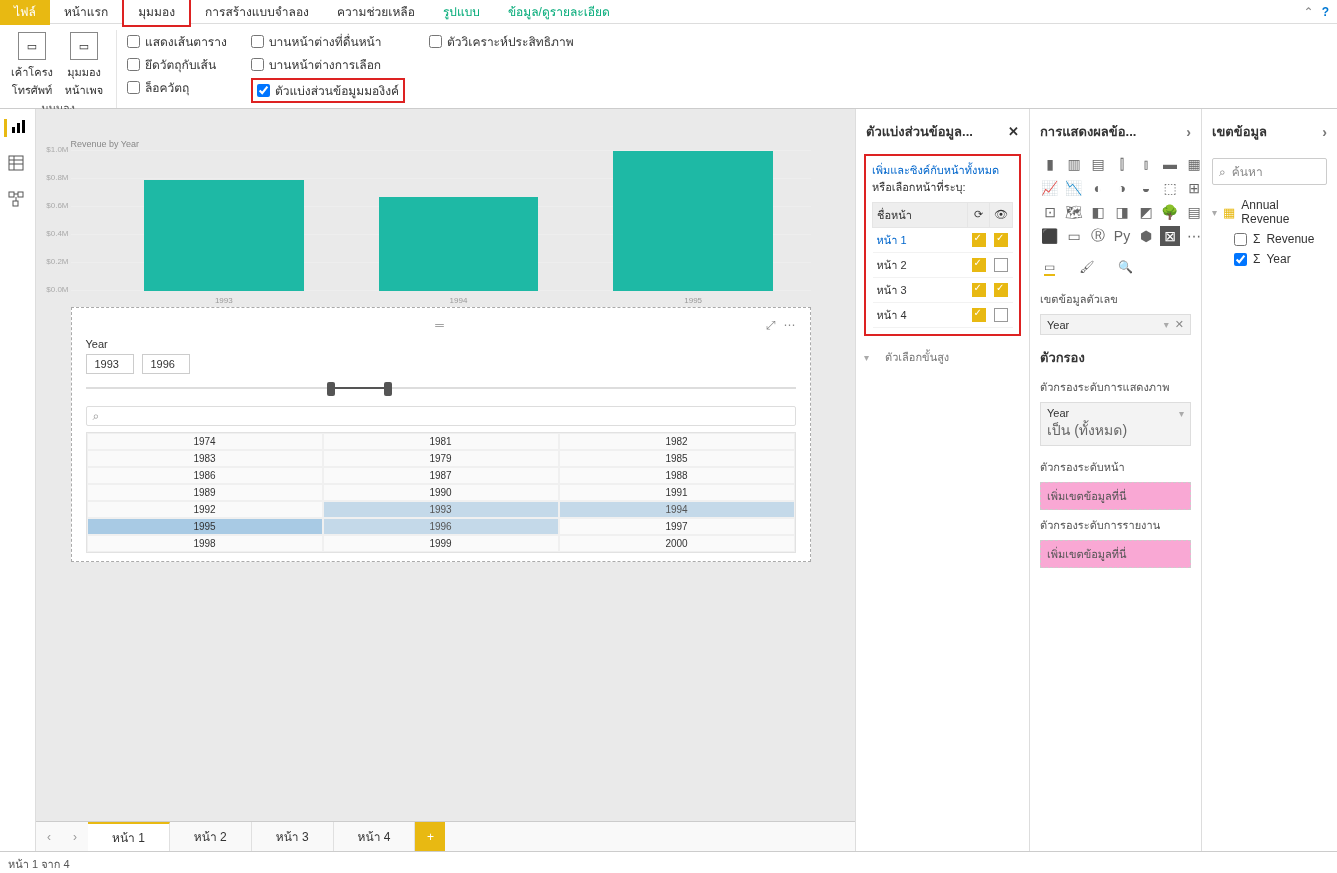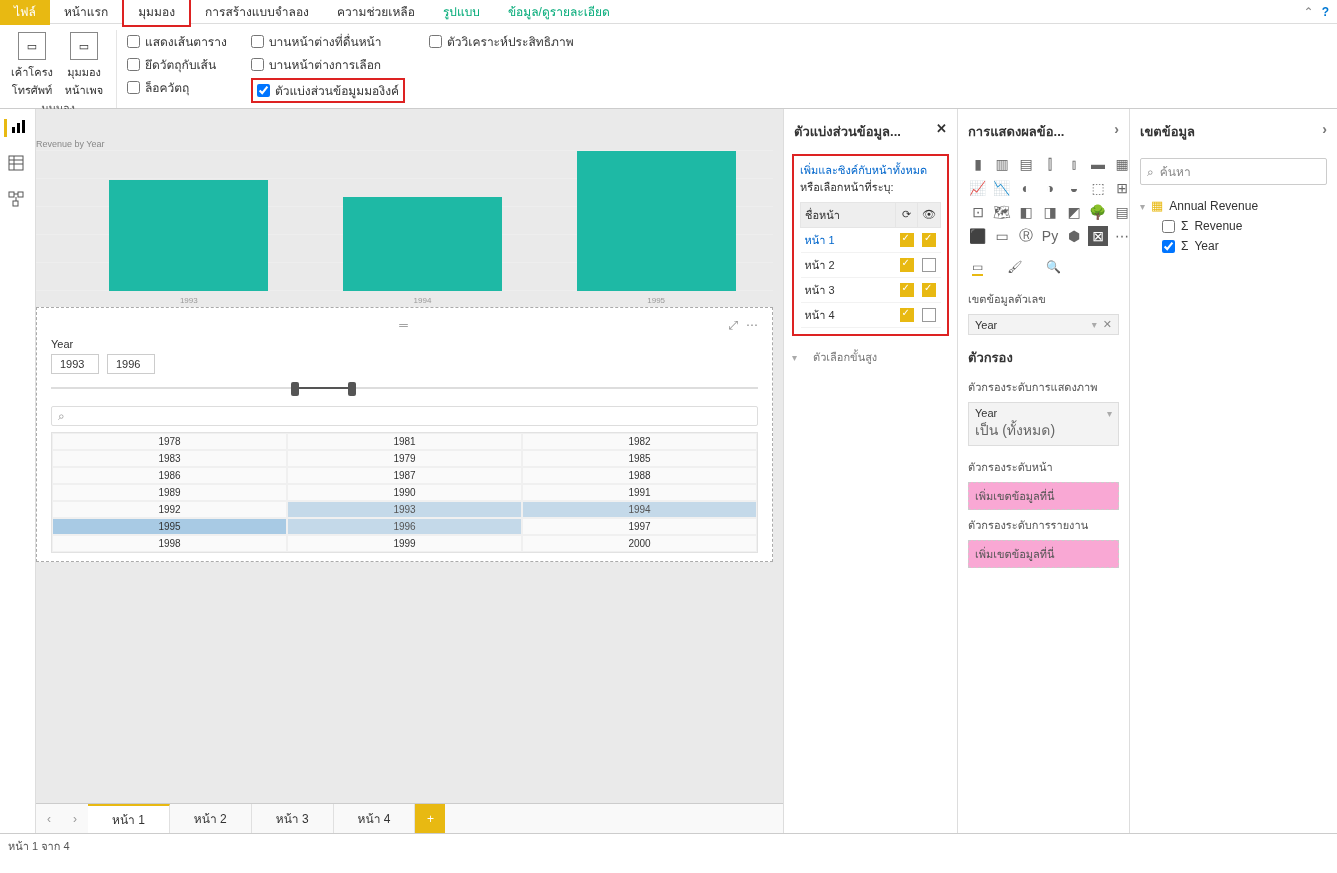--- a/index.html
+++ b/index.html
@@ -67,25 +67,25 @@
 .ylist .ycell.sel { background: #c4d9e9; color: #555;}
 .ylist .ycell.sel2 { background: #a8cae4; color: #333;}
 
 
 .page-tabs { height: 30px; border-top: 1px solid #ccc; background: #f9f9f9; display: flex; align-items: stretch;}
 .page-tabs .nav { width: 26px; display: flex; align-items: center; justify-content: center; color: #999; cursor: pointer;}
 .page-tabs .ptab { padding: 0 24px; display: flex; align-items: center; border-right: 1px solid #e0e0e0; cursor: pointer; font-size: 12px;}
 .page-tabs .ptab.active { background: #fff; border-top: 2px solid #e8b912;}
 .page-tabs .add { width: 30px; background: #e8b912; color: #fff; display: flex; align-items: center; justify-content: center; cursor: pointer;}
 
-.statusbar { height: 40px; border-top: 1px solid #ccc; font-size: 11px; color: #555; padding: 3px 8px;}
+.statusbar { height: 22px; border-top: 1px solid #ccc; font-size: 11px; color: #555; padding: 3px 8px;}
 
 
 .pane { border-left: 1px solid #ddd; display: flex; flex-direction: column; background: #fff;}
-.pane-header { display: flex; align-items: flex-start; justify-content: space-between; padding: 12px 10px; font-size: 13px; font-weight: 600; color: #333;}
+.pane-header { display: flex; align-items: center; justify-content: space-between; padding: 12px 10px; font-size: 13px; font-weight: 600; color: #333;}
 
 
 .sync-pane { width: 174px; }
 .sync-body { padding: 0 8px 8px 8px; }
 .sync-hl { border: 2px solid #d22; padding: 6px; }
 .sync-blue { color: #0066cc; font-size: 11px; display: inline;}
 .sync-txt { font-size: 11px; display: inline;}
 .sync-table { width: 100%; border-collapse: collapse; margin-top: 6px; font-size: 11px;}
 .sync-table th { background: #eee; font-weight: normal; text-align: left; padding: 3px 4px; border: 1px solid #e5e5e5;}
 .sync-table td { padding: 3px 4px; border-bottom: 1px solid #f2f2f2;}
@@ -105,21 +105,21 @@
 .field-well { margin: 2px 10px; border: 1px solid #ddd; background: #f3f3f3; padding: 3px 6px; font-size: 11px; display: flex; align-items: center; justify-content: space-between;}
 .field-well .x { color: #888; cursor: pointer;}
 .filter-hd { font-size: 13px; font-weight: 600; padding: 10px 10px 6px 10px;}
 .filter-sub { font-size: 11px; color: #555; padding: 4px 10px;}
 .filter-card { margin: 2px 10px 8px 10px; border: 1px solid #ddd; background: #f3f3f3; padding: 4px 6px; font-size: 11px;}
 .filter-card .fc-top { display: flex; justify-content: space-between; align-items: center;}
 .filter-card .fc-sub { font-size: 14px; color: #666;}
 .add-well { margin: 2px 10px; border: 1px dashed #ccc; background: #f9a8d4; padding: 4px 6px; font-size: 11px; color: #555;}
 
 
-.fields-pane { width: 208px; }
+.fields-pane { width: 136px; }
 .search-field { margin: 4px 10px 10px 10px; border: 1px solid #ccc; border-radius: 2px; display: flex; align-items: center; padding: 3px 6px; gap: 6px; color: #888;}
 .tree { padding: 0 10px; font-size: 12px;}
 .tree .tbl { display: flex; align-items: center; gap: 6px; padding: 3px 0; cursor: pointer;}
 .tree .fld { display: flex; align-items: center; gap: 6px; padding: 3px 0 3px 22px; cursor: pointer;}
 .tree .fld input { width: 13px; height: 13px;}
 .ytbl { color: #e8b912; font-size: 13px;}
 
 
 .svgicn { width: 16px; height: 16px; }
 .chevd::before { content: "▾"; font-size: 10px; color: #aaa;}
@@ -287,21 +287,21 @@
             <div class="track"></div>
             <div class="range" style="left:34%; right:58%;"></div>
             <div class="hndl" style="left:34%;"></div>
             <div class="hndl" style="left:42%;"></div>
           </div>
           <div class="searchrow">
             <span>⌕</span>
           </div>
           <div class="ylist" id="yearlist">
               <div class="yrow">
-                <div class="ycell">1978</div>
+                <div class="ycell">1974</div>
                 <div class="ycell">1981</div>
                 <div class="ycell">1982</div>
               </div>
               <div class="yrow">
                 <div class="ycell">1983</div>
                 <div class="ycell">1979</div>
                 <div class="ycell">1985</div>
               </div>
               <div class="yrow">
                 <div class="ycell">1986</div>

